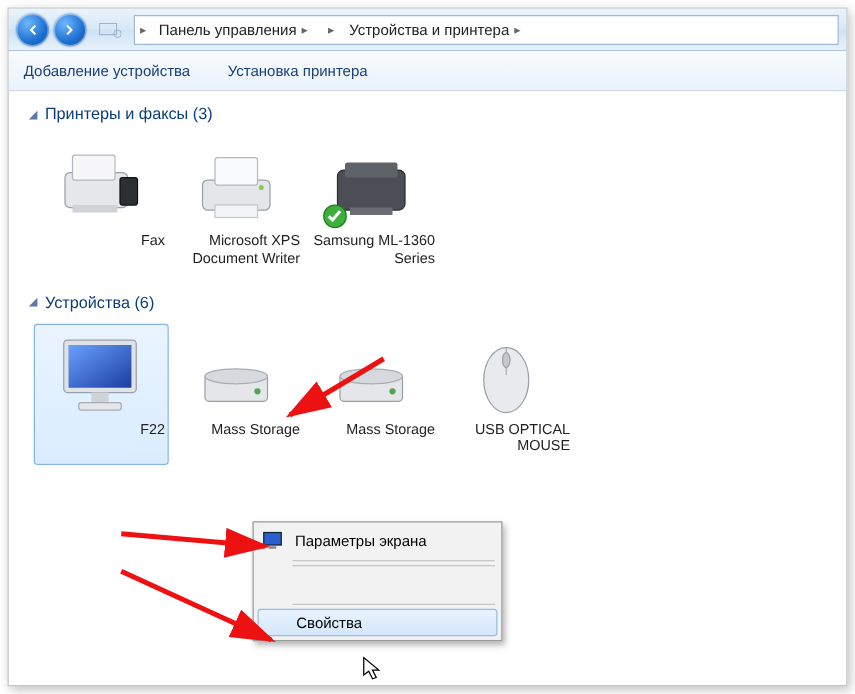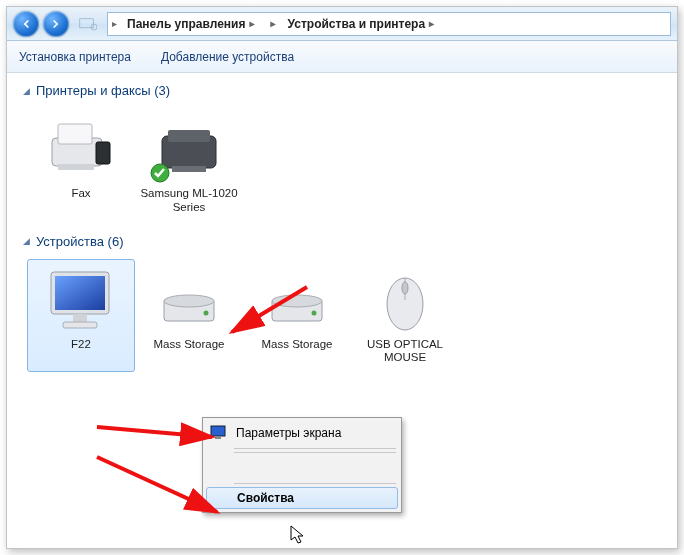--- a/index.html
+++ b/index.html
@@ -43,21 +43,21 @@
   .breadcrumb {
     flex: 1;
     height: 24px;
     background: #fff;
     border: 1px solid #9db9d8;
     display: flex;
     align-items: center;
     font-size: 12px;
     color: #222;
   }
-  .bc-seg { padding: 0 2px 0 6px; display:flex; align-items:center; height:100%;font-weight:bold; }
+  .bc-seg { padding: 0 2px 0 6px; display:flex; align-items:center; height:100%; }
   .bc-arrow { color:#666; padding: 0 4px; font-size:10px; }
   
   .toolbar {
     height: 32px;
     background: linear-gradient(#f8fbfe, #e9f2fb);
     border-bottom: 1px solid #d0dae5;
     display: flex;
     align-items: center;
     padding: 0 12px;
     gap: 30px;
@@ -79,21 +79,21 @@
     padding:6px 2px;
     border:1px solid transparent;
     font-size:11.5px; color:#222;
   }
   .item.selected {
     background: linear-gradient(#eaf4ff,#d9ecff);
     border:1px solid #84b5e8;
     border-radius:3px;
   }
   .item .ico { height:70px; display:flex; align-items:center; justify-content:center; position:relative; }
-  .item .lbl { margin-top:2px; line-height:1.2; }
+  .item .lbl { margin-top:2px; line-height:1.2;text-align:right; }
   
   .ctxmenu {
     position:absolute;
     left: 195px; top: 410px;
     width: 200px;
     background: #f2f2f2;
     border: 1px solid #9a9a9a;
     box-shadow: 2px 3px 5px rgba(0,0,0,.3);
     padding: 3px;
     font-size: 12px;
@@ -105,21 +105,21 @@
     padding:0 8px 0 4px;
     gap:8px;
   }
   .ctxmenu .row .ci { width:18px; height:18px; flex:0 0 18px; }
   .ctxmenu .sep { height:1px; background:#c8c8c8; margin:3px 2px 3px 28px; }
   .ctxmenu .row:hover, .ctxmenu .row.hovered {
     background: linear-gradient(#e8f2fd,#d5e8fb);
     border:1px solid #91bde8; border-radius:3px;
     height:22px; margin:0;
   }
-  .ctxmenu .row.hovered { font-weight:bold; }
+  .ctxmenu .row.hovered { font-weight:normal; }
   
   .arrow {
     position:absolute; pointer-events:none;
   }
   .cursor { position:absolute; left:283px; top:518px; }
 </style>
 </head>
 <body>
 
 <div class="shadow-wrap">
@@ -149,22 +149,22 @@
         <span class="bc-arrow">▸</span>
       </span>
       <span class="bc-seg">
         <span>Устройства и принтера</span>
         <span class="bc-arrow">▸</span>
       </span>
     </div>
   </div>
 
   <div class="toolbar">
+    <span class="tbtn">Добавление устройства</span>
     <span class="tbtn">Установка принтера</span>
-    <span class="tbtn">Добавление устройства</span>
   </div>
 
   <div class="content">
 
     <div class="section-header">
       <span class="tri">◢</span>
       <span>
         <span>Принтеры и факсы</span>
         (<span>3</span>)
       </span>
@@ -177,34 +177,45 @@
           <svg width="70" height="64" viewBox="0 0 70 64">
             <rect x="6" y="20" width="50" height="28" rx="4" fill="#e6e7ea" stroke="#9aa0a8"></rect>
             <rect x="12" y="6" width="34" height="20" rx="2" fill="#f7f7f9" stroke="#b5b8be"></rect>
             <rect x="50" y="24" width="14" height="22" rx="2" fill="#2d3033" stroke="#111"></rect>
             <rect x="12" y="46" width="36" height="6" fill="#cfd2d7"></rect>
           </svg>
         </div>
         <div class="lbl">Fax</div>
       </div>
 
+      <div class="item">
+        <div class="ico">
+          <svg width="70" height="64" viewBox="0 0 70 64">
+            <rect x="8" y="26" width="54" height="24" rx="4" fill="#e4e6ea" stroke="#9aa0a8"></rect>
+            <rect x="18" y="8" width="34" height="22" rx="2" fill="#fafbfc" stroke="#b5b8be"></rect>
+            <rect x="18" y="46" width="34" height="10" fill="#f3f4f7" stroke="#c6c8cc"></rect>
+            <circle cx="55" cy="32" r="2" fill="#7fd04a"></circle>
+          </svg>
+        </div>
+        <div class="lbl">Microsoft XPS Document Writer</div>
+      </div>
 
       <div class="item">
         <div class="ico" style="position:relative">
           <svg width="70" height="64" viewBox="0 0 70 64">
             <rect x="8" y="18" width="54" height="32" rx="5" fill="#4b4e54" stroke="#2a2c30"></rect>
             <rect x="14" y="12" width="42" height="12" rx="2" fill="#5e6269"></rect>
             <rect x="18" y="48" width="34" height="6" fill="#6a6d74"></rect>
           </svg>
           <svg width="20" height="20" style="position:absolute;left:12px;bottom:2px" viewBox="0 0 20 20">
             <circle cx="10" cy="10" r="9" fill="#3fae3f" stroke="#1e7d1e"></circle>
             <path d="M5 10l3 3 6-7" stroke="#fff" stroke-width="2.5" fill="none"></path>
           </svg>
         </div>
-        <div class="lbl">Samsung ML-1020 Series</div>
+        <div class="lbl">Samsung ML-1360 Series</div>
       </div>
     </div>
 
     <div class="section-header" style="margin-top:12px">
       <span class="tri">◢</span>
       <span>
         <span>Устройства</span>
         (<span>6</span>)
       </span>
     </div>

